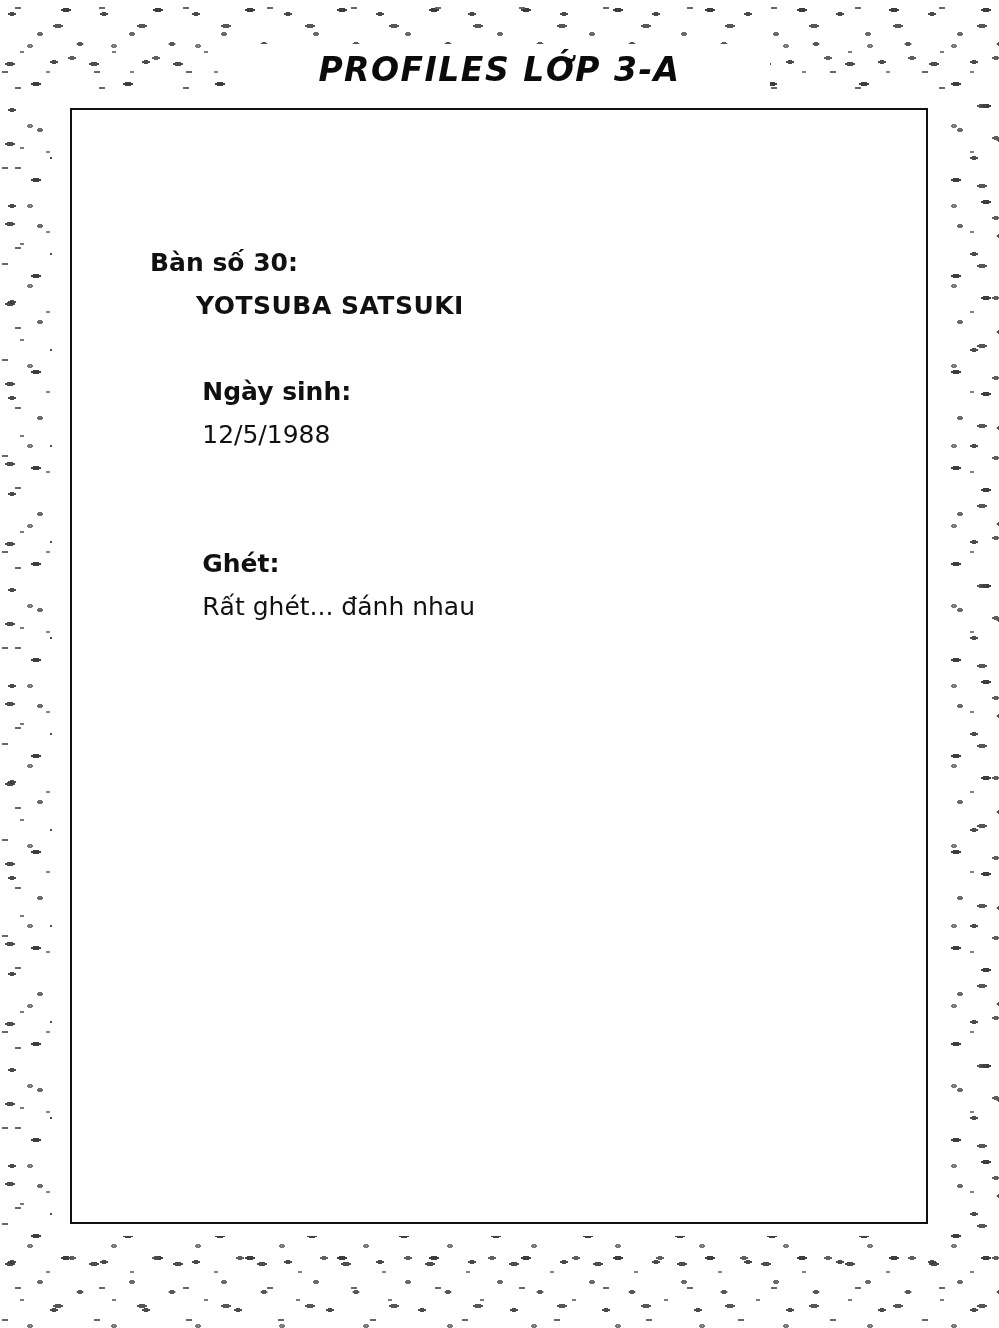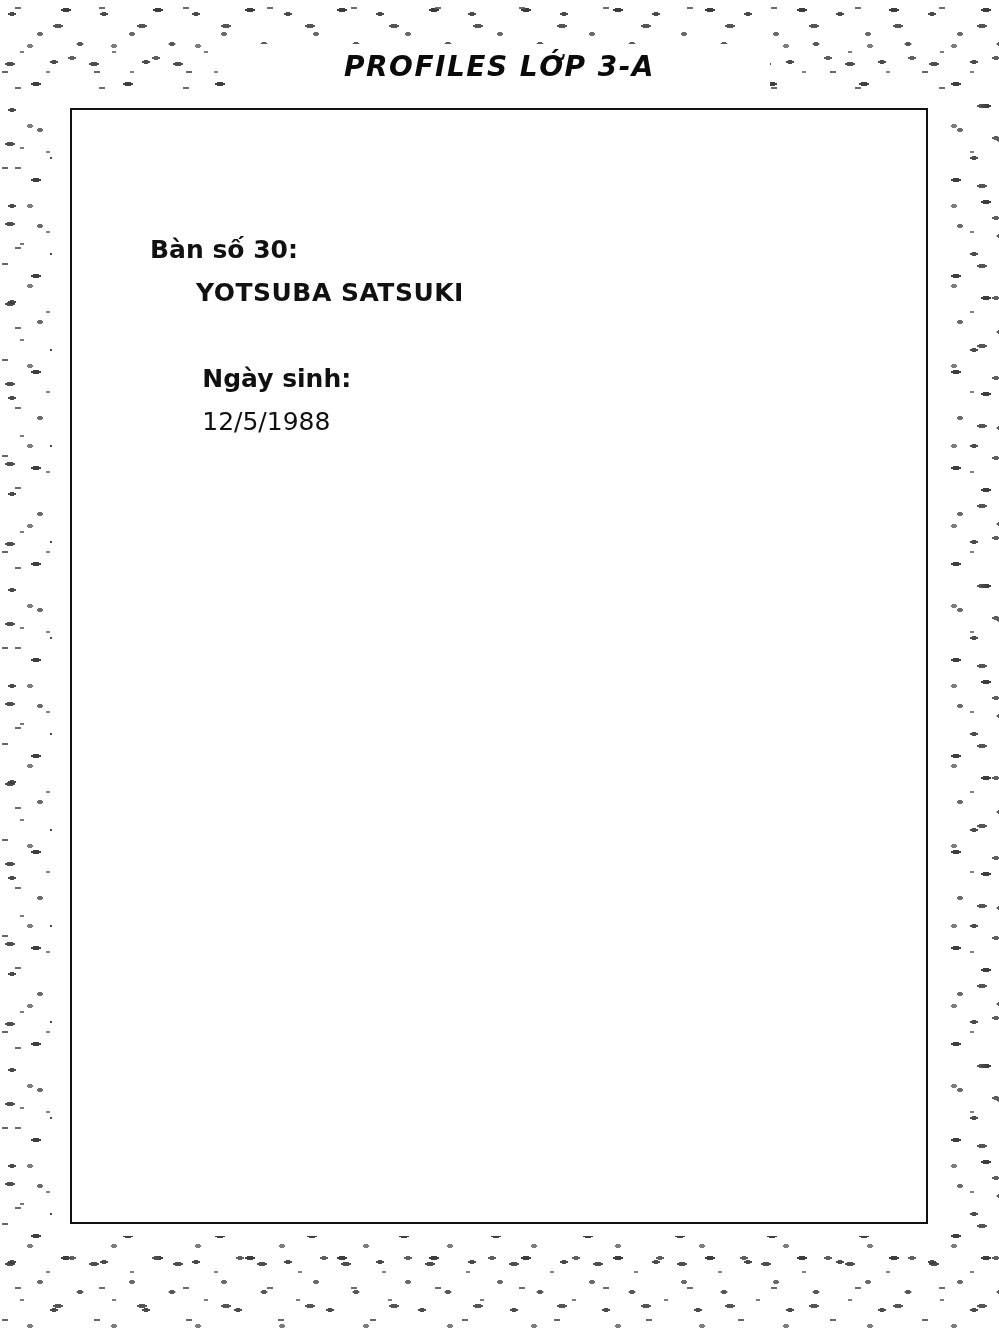--- a/index.html
+++ b/index.html
@@ -97,29 +97,29 @@
   .page-title {
     position: absolute;
     left: 0;
     top: 50px;
     width: 999px;
     text-align: center;
     z-index: 6;
     font-family: "DejaVu Sans", sans-serif;
     font-weight: bold;
     font-style: italic;
-    font-size: 28px;
+    font-size: 33px;
     letter-spacing: 1.5px;
     color: #0a0a0a;
   }
 
   .profile-block {
     position: absolute;
     left: 150px;
-    top: 228px;
+    top: 241px;
     width: 720px;
     z-index: 6;
     color: #111111;
     font-family: "DejaVu Sans", sans-serif;
     font-size: 25px;
     line-height: 1.72;
   }
 
   .line {
     white-space: pre-wrap;
@@ -163,16 +163,20 @@
     <div class="row line name-line">YOTSUBA SATSUKI</div>
 
     <div class="row line">
       <span class="label">Ngày sinh:</span>
       <span class="value">12/5/1988</span>
     </div>
 
 
 
 
+    <div class="row line">
+      <span class="label">Ghét:</span>
+      <span class="value">Rất ghét... đánh nhau</span>
+    </div>
 
 
   </div>
 </div>
 
 </body></html>

